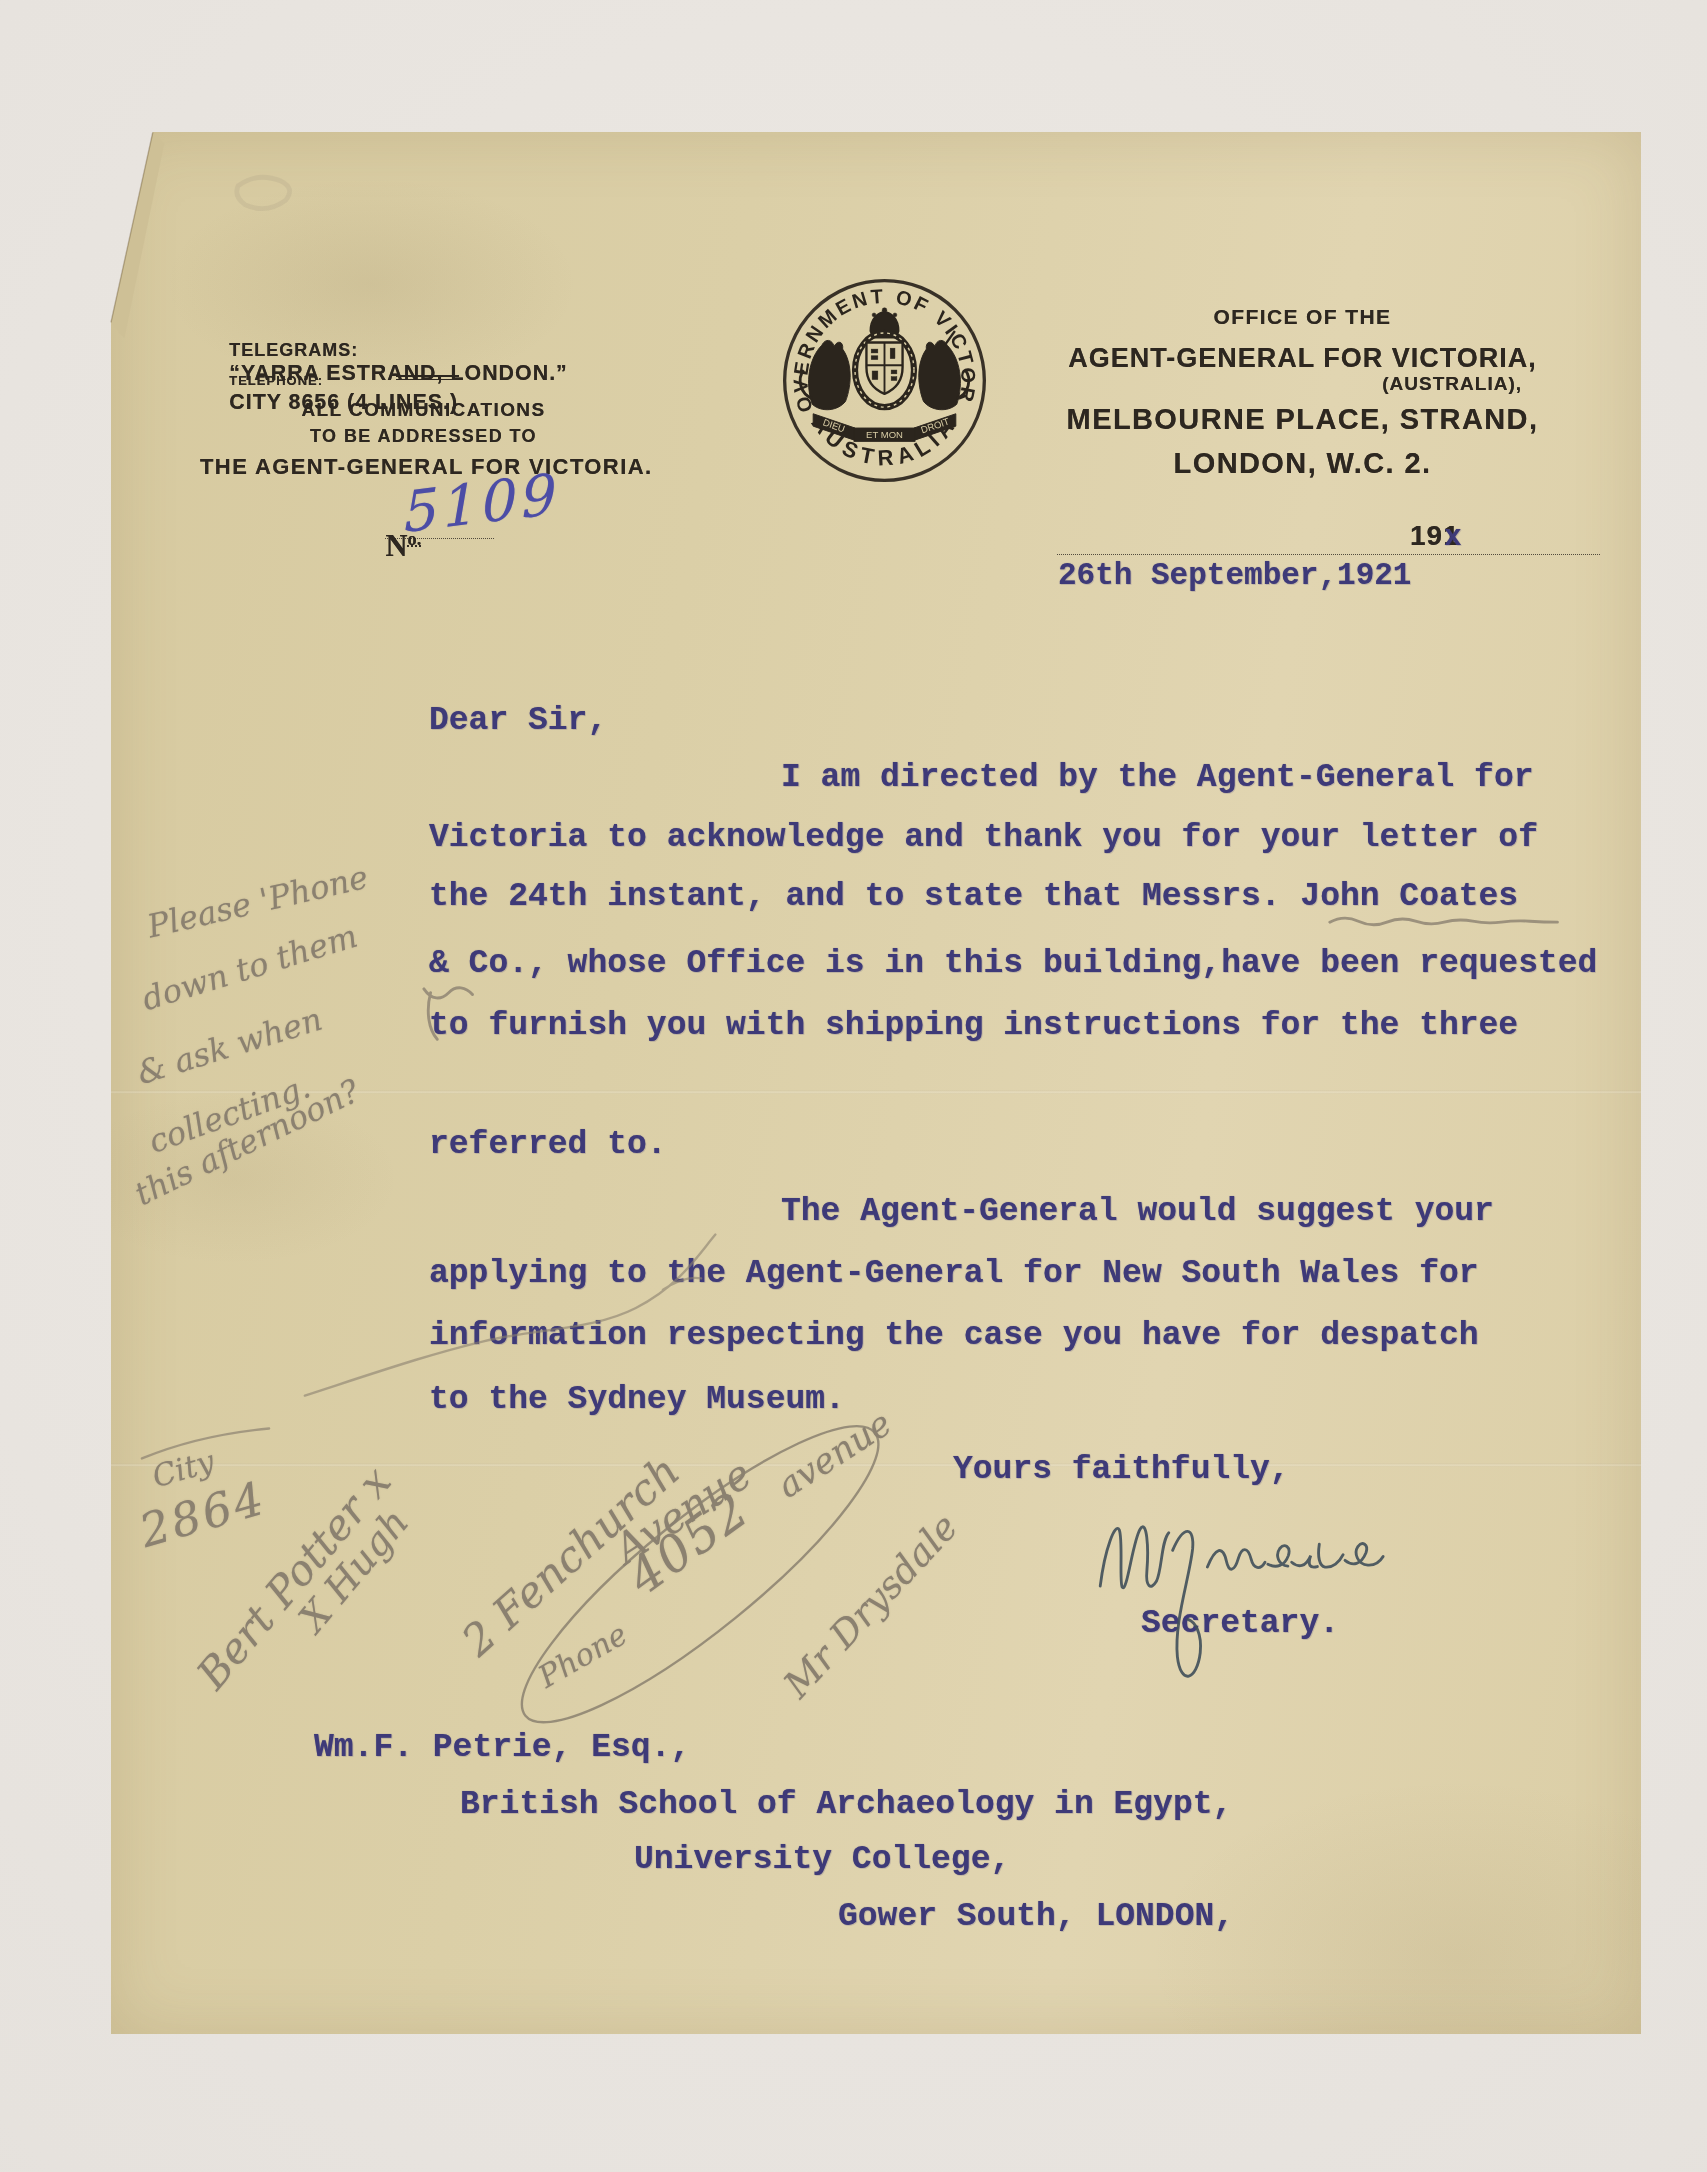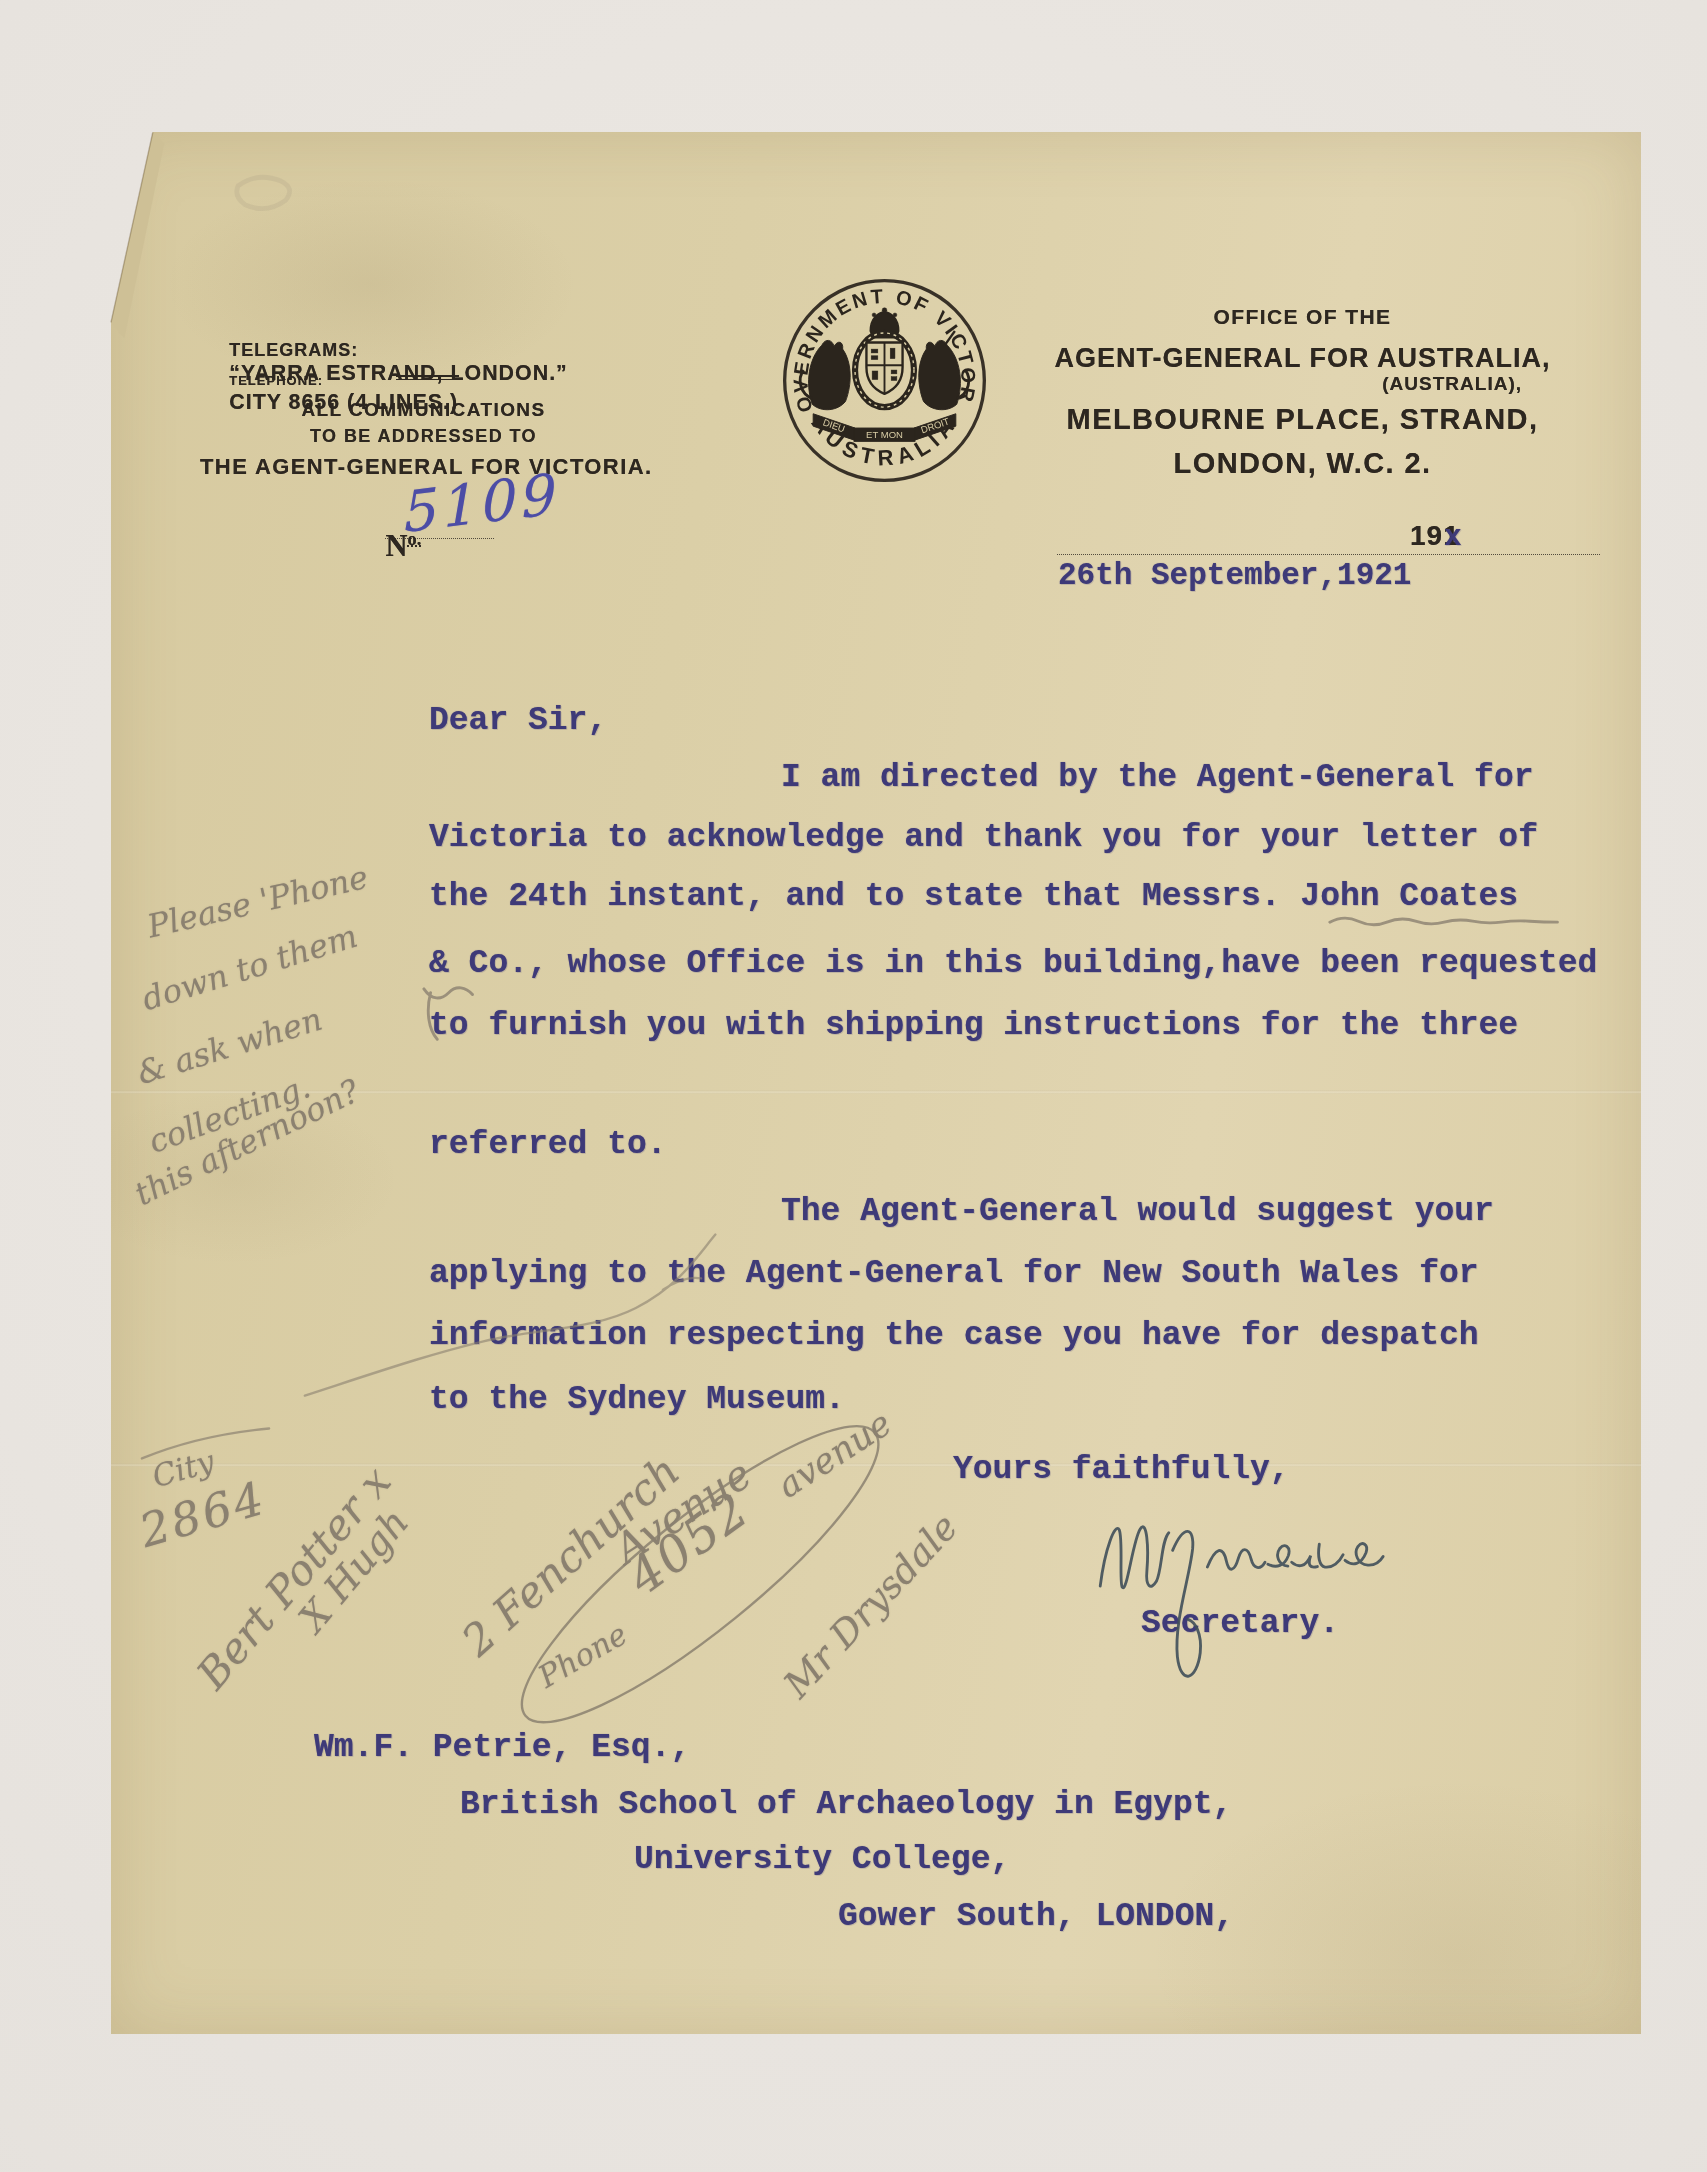--- a/index.html
+++ b/index.html
@@ -110,21 +110,21 @@
       <path d="M-150,62 L-62,92 L-62,118 L-150,88 Z" stroke-width="2"></path>
       <path d="M150,62 L62,92 L62,118 L150,88 Z" stroke-width="2"></path>
       <rect x="-64" y="92" width="128" height="28" stroke-width="2"></rect>
       <text x="-106" y="94" transform="rotate(19 -106 86)" font-size="20" fill="#d9cda5" stroke="none" text-anchor="middle" font-family="Liberation Sans, sans-serif">DIEU</text>
       <text x="0" y="114" font-size="20" fill="#d9cda5" stroke="none" text-anchor="middle" font-family="Liberation Sans, sans-serif">ET MON</text>
       <text x="106" y="94" transform="rotate(-19 106 86)" font-size="20" fill="#d9cda5" stroke="none" text-anchor="middle" font-family="Liberation Sans, sans-serif">DROIT</text>
     </g>
   </svg>
 
   <div class="pr center" style="left:1050px;top:305px;width:505px;font-size:21px;letter-spacing:1.4px;">OFFICE OF THE</div>
-  <div class="pr center" style="left:1050px;top:343px;width:505px;font-size:27px;letter-spacing:1px;">AGENT-GENERAL FOR AUSTRALIA,</div>
+  <div class="pr center" style="left:1050px;top:343px;width:505px;font-size:27px;letter-spacing:1px;">AGENT-GENERAL FOR VICTORIA,</div>
   <div class="pr" style="left:1050px;top:373px;width:472px;font-size:19px;letter-spacing:1px;text-align:right;">(AUSTRALIA),</div>
   <div class="pr center" style="left:1050px;top:403px;width:505px;font-size:29px;letter-spacing:1.4px;">MELBOURNE PLACE, STRAND,</div>
   <div class="pr center" style="left:1050px;top:447px;width:505px;font-size:29px;letter-spacing:1.4px;">LONDON, W.C. 2.</div>
 
   <div class="dotted" style="left:1057px;top:524px;width:543px;height:29.5px;"></div>
   <div class="tw" style="left:1058px;top:518px;font-size:31px;margin-top:40px;">26th September,1921</div>
   <div class="pr" style="left:1410px;top:520px;font-size:28px;letter-spacing:1px;">191</div>
   <div class="tw" style="left:1444px;top:520px;font-size:29.5px;">x</div>
 
   <div class="tw" style="left:429px;top:702px;">Dear Sir,</div>

